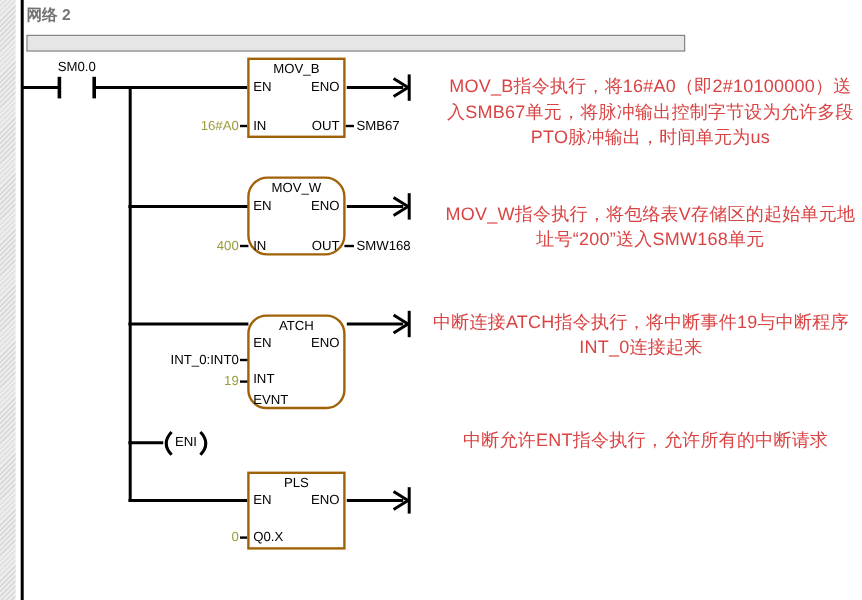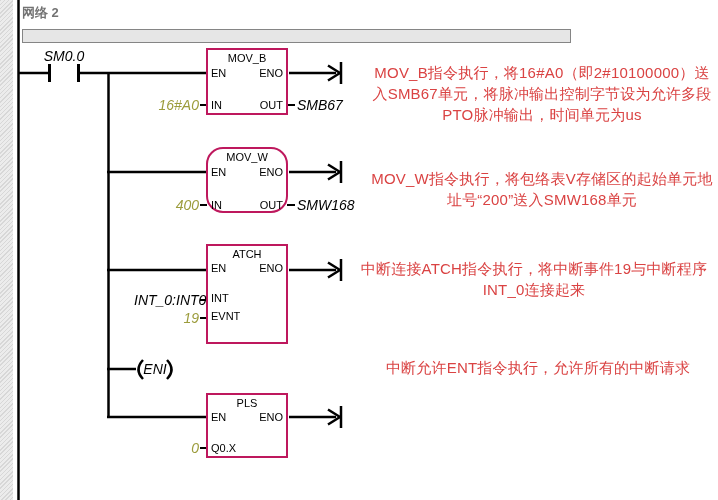--- a/index.html
+++ b/index.html
@@ -40,21 +40,21 @@
   }
 
   .wire-layer {
     position: absolute;
     left: 0; top: 0;
     width: 718px; height: 500px;
   }
 
   .block {
     position: absolute;
-    border: 2px solid #be185d;
+    border: 2px solid #a16207;
     background: #fff;
     font-size: 11px;
     color: #000;
   }
   .block .ttl {
     position: absolute;
     left: 0; top: 2px;
     width: 100%;
     text-align: center;
     white-space: nowrap;
@@ -62,25 +62,24 @@
   .block .pin {
     position: absolute;
     height: 14px; line-height: 14px;
     white-space: nowrap;
   }
   .pin.l { left: 3px; }
   .pin.r { right: 3px; }
 
   .lbl {
     position: absolute;
-    font-size: 14px;
+    font-size: 11px;
     height: 14px; line-height: 14px;
     color: #000;
     white-space: nowrap;
-    font-style: italic;
   }
   .lbl.c { text-align: center; }
   .lbl.ra { text-align: right; }
   .lbl.const { color: #9c9c3c; }
 
   .ann {
     position: absolute;
     font-size: 15px;
     line-height: 21px;
     color: #da4343;
@@ -178,21 +177,21 @@
   <div class="block" style="left:206px; top:147px; width:82px; height:66px;border-radius:17px;">
     <span class="ttl">MOV_W</span>
     <span class="pin l" style="top:16px;">EN</span>
     <span class="pin r" style="top:16px;">ENO</span>
     <span class="pin l" style="top:49px;">IN</span>
     <span class="pin r" style="top:49px;">OUT</span>
   </div>
   <div class="lbl ra const" style="left:150px; top:198px; width:49px;">400</div>
   <div class="lbl" style="left:297px; top:198px;">SMW168</div>
 
-  <div class="block" style="left:206px; top:244px; width:82px; height:100px;">
+  <div class="block" style="left:206px; top:262px; width:82px; height:79px;border-radius:16px;">
     <span class="ttl">ATCH</span>
     <span class="pin l" style="top:15px;">EN</span>
     <span class="pin r" style="top:15px;">ENO</span>
     <span class="pin l" style="top:45px;">INT</span>
     <span class="pin l" style="top:63px;">EVNT</span>
   </div>
   <div class="lbl ra" style="left:134px; top:293px; width:65px;">INT_0:INT0</div>
   <div class="lbl ra const" style="left:150px; top:311px; width:49px;">19</div>
 
   <div class="block" style="left:206px; top:393px; width:82px; height:65px;">

